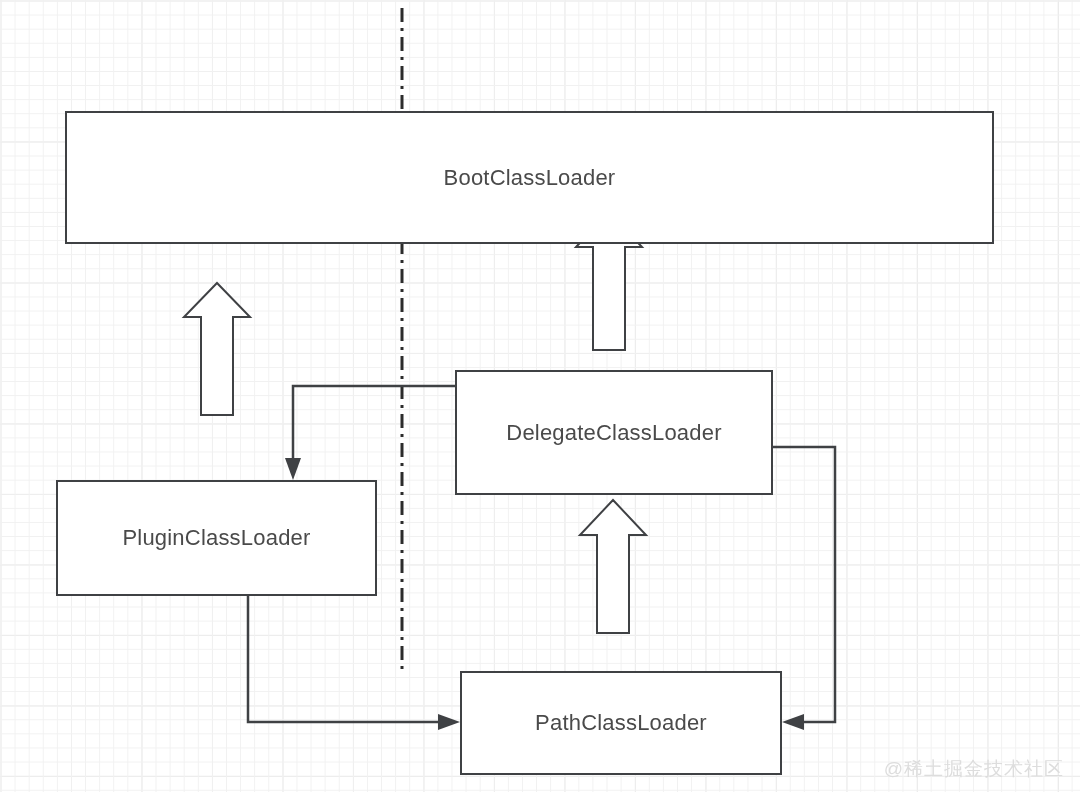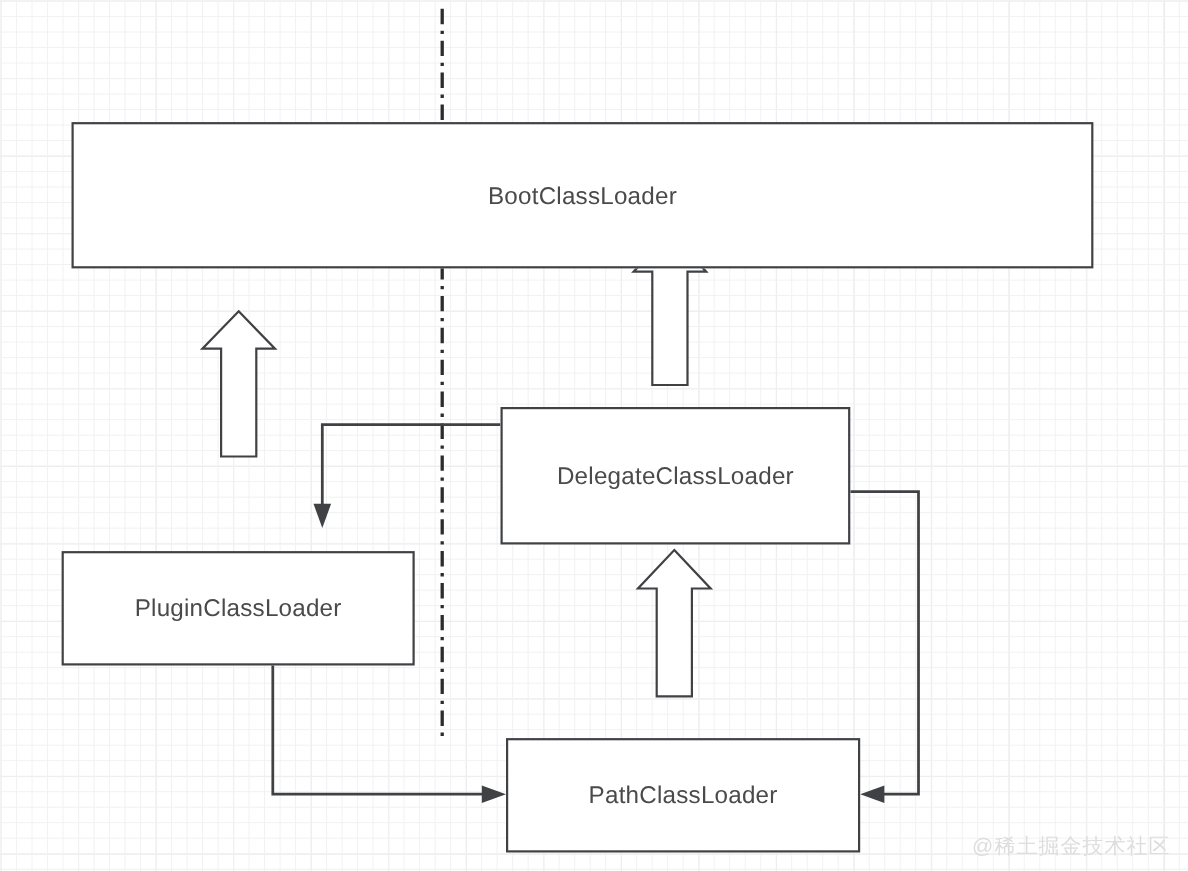--- a/index.html
+++ b/index.html
@@ -86,21 +86,21 @@
   </svg>
 
   <div class="node-box" style="left:65px; top:63px; width:929px; height:133px;margin-top:48px;">
     <span>BootClassLoader</span>
   </div>
 
   <div class="node-box" style="left:455px; top:370px; width:318px; height:125px;">
     <span>DelegateClassLoader</span>
   </div>
 
-  <div class="node-box" style="left:56px; top:501px; width:321px; height:104px;">
+  <div class="node-box" style="left:56px; top:480px; width:321px; height:116px;">
     <span>PluginClassLoader</span>
   </div>
 
   <div class="node-box" style="left:460px; top:671px; width:322px; height:104px;">
     <span>PathClassLoader</span>
   </div>
 
   <div class="watermark">@稀土掘金技术社区</div>
 
 </div>

